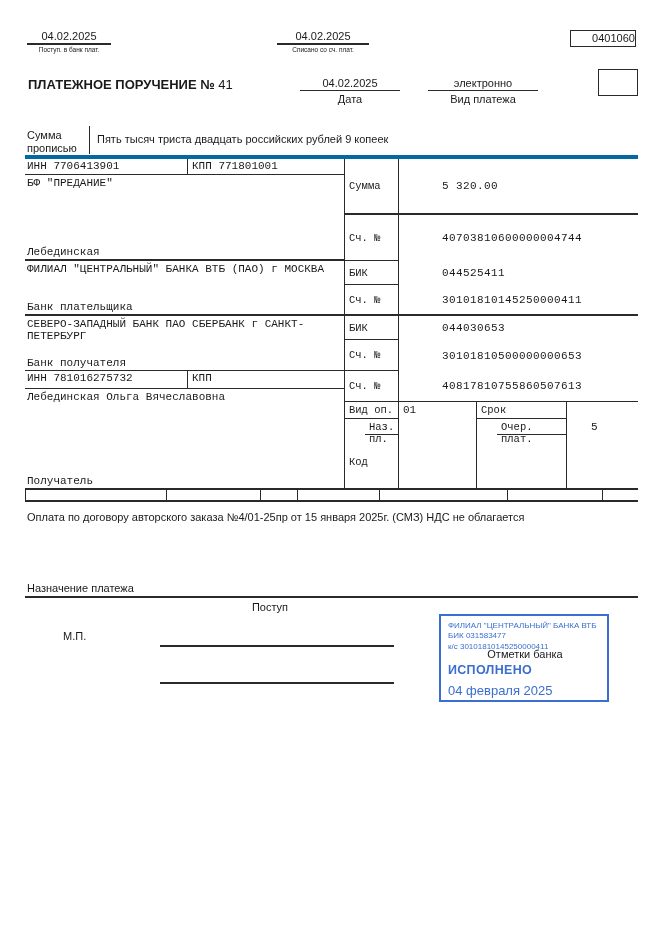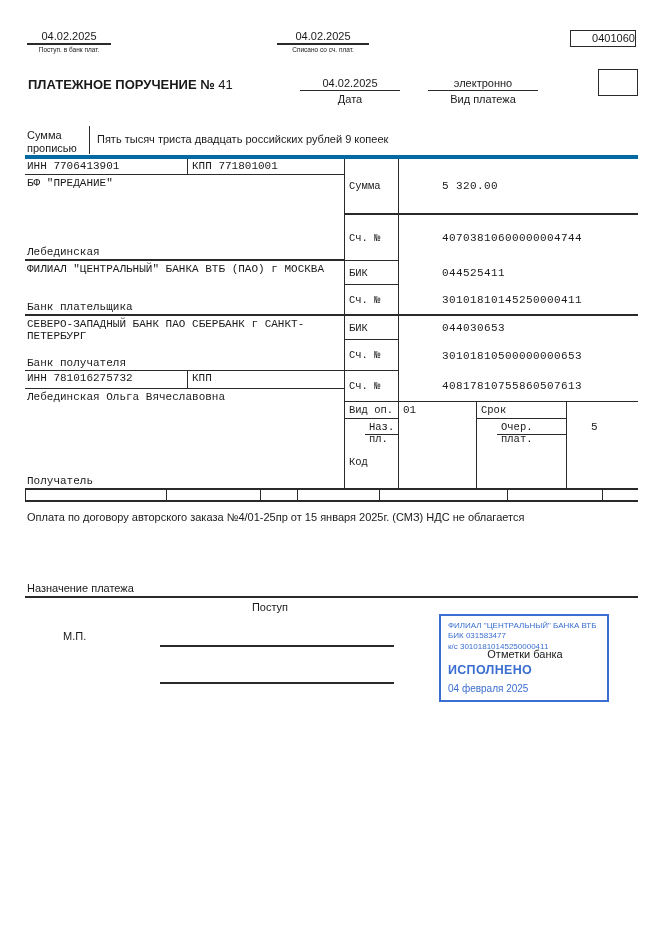--- a/index.html
+++ b/index.html
@@ -67,21 +67,21 @@
   .marks-row { display:flex; width:613px; height:14px; border-bottom:2px solid #2a2a2a; border-left:1px solid #2a2a2a; }
   .marks-row div { border-right:1px solid #2a2a2a; height:100%; }
   .marks-row div:last-child { border-right:none; }
 
   .hline { background:#2a2a2a; height:2px; }
 
   .stamp { border:2px solid #3a6ed0; color:#3a6ed0; width:170px; height:88px;
            padding:5px 4px 0 7px; }
   .stamp .s-small { font-size:8px; line-height:1.3; }
   .stamp .s-status { font-size:12.5px; font-weight:bold; margin-top:11px; letter-spacing:0.3px; }
-  .stamp .s-date { font-size:10px; margin-top:6px; }
+  .stamp .s-date { font-size:13px; margin-top:6px; }
 </style>
 </head>
 <body>
 
 <div class="page">
 
   <div class="abs date-block" style="left:27px; top:30px; width:84px;">
     <div class="date-over">04.02.2025</div>
     <div class="tiny-label">Поступ. в банк плат.</div>
   </div>

